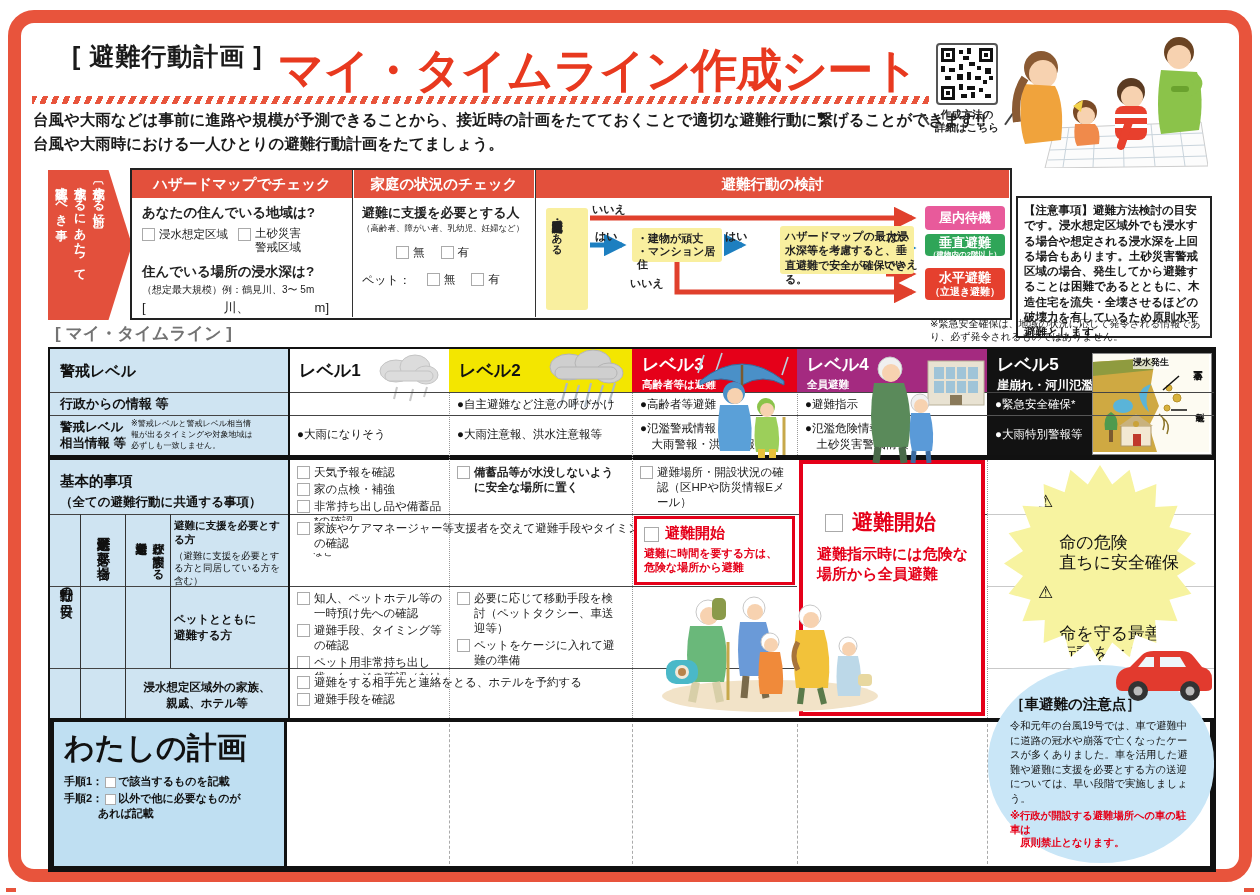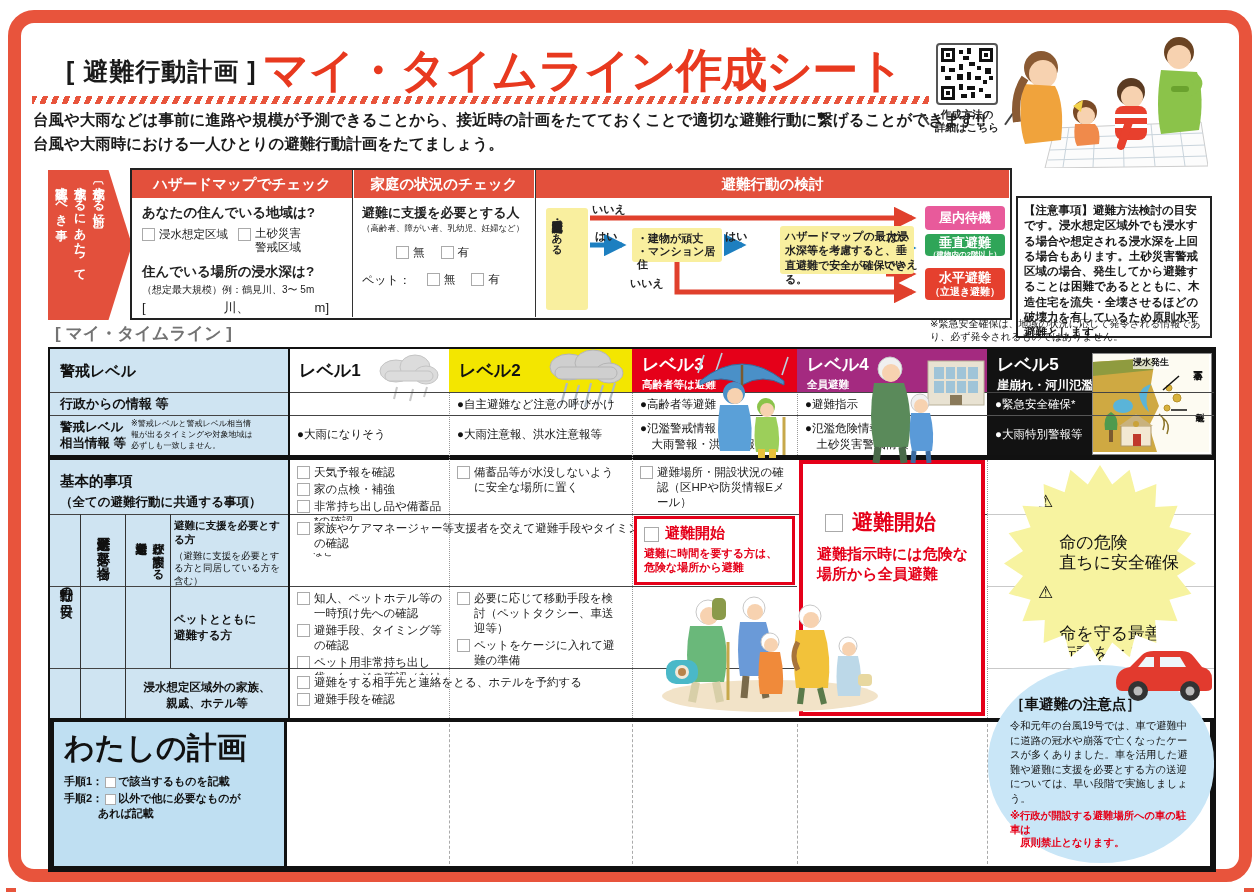--- a/index.html
+++ b/index.html
@@ -29,21 +29,21 @@
 </style>
 </head>
 <body>
 
 <div id="page">
 
   <div class="ab" style="left:8px;top:10px;width:1244px;height:872px;border:13px solid #e8543c;border-radius:26px;background:#fff;box-sizing:border-box;"></div>
   <div class="ab" style="left:6px;top:888px;width:10px;height:4px;background:#e8543c;"></div>
   <div class="ab" style="left:1244px;top:888px;width:10px;height:4px;background:#e8543c;"></div>
 
-  <div class="ab" style="left:66px;top:40px;display:flex;align-items:center;gap:6px;">
+  <div class="ab" style="left:72px;top:40px;display:flex;align-items:flex-start;gap:15px;">
     <span class="b" style="font-size:25px;color:#1a1a1a;letter-spacing:1px;">[ 避難行動計画 ]</span>
     <span class="b" style="font-size:46px;color:#e8391f;letter-spacing:-1px;">マイ・タイムライン作成シート</span>
   </div>
   <div class="ab" style="left:32px;top:96px;width:897px;height:8px;background:repeating-linear-gradient(115deg,#e8543c 0 5px,#fff 5px 10px);"></div>
   <div class="ab b" style="left:33px;top:110px;font-size:15.5px;color:#1a1a1a;">台風や大雨などは事前に進路や規模が予測できることから、接近時の計画をたてておくことで適切な避難行動に繋げることができます!!</div>
   <div class="ab b" style="left:33px;top:134px;font-size:15.5px;color:#1a1a1a;">台風や大雨時における一人ひとりの避難行動計画をたてましょう。</div>
 
   <div class="ab" style="left:936px;top:43px;width:62px;height:62px;border:2px solid #555;border-radius:4px;background:#fff;padding:3px;box-sizing:border-box;">
     <svg width="52" height="52" viewBox="0 0 52 52">
       <rect width="52" height="52" fill="#fff"></rect>
@@ -354,21 +354,21 @@
       <div class="ci">
           <span class="cb"></span>
           <span>家の点検・補強</span>
         </div>
       <div class="ci">
           <span class="cb"></span>
           <span>非常持ち出し品や備蓄品*の確認</span>
         </div>
       <div style="font-size:10px;margin-left:16px;">※停電に備えた懐中電灯や水など</div>
     </div>
-    <div class="ab" style="left:407px;top:116px;width:160px;">
+    <div class="ab" style="left:407px;top:116px;width:160px;font-weight:bold;">
       <div class="ci">
           <span class="cb"></span>
           <span>備蓄品等が水没しないように安全な場所に置く</span>
         </div>
     </div>
     <div class="ab" style="left:590px;top:116px;width:150px;">
       <div class="ci">
           <span class="cb"></span>
           <span>避難場所・開設状況の確認（区HPや防災情報Eメール）</span>
         </div>

